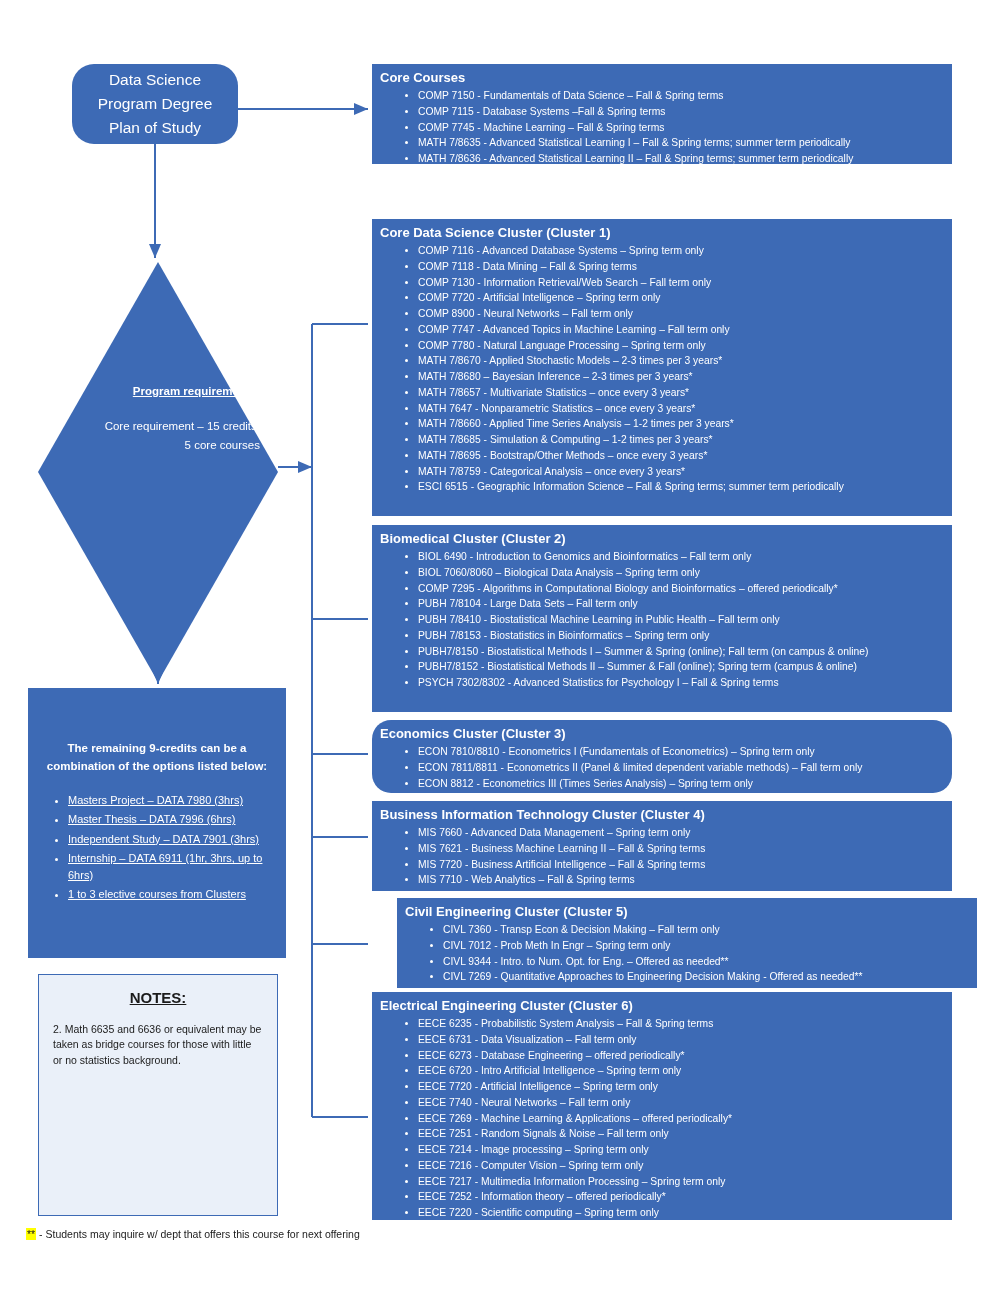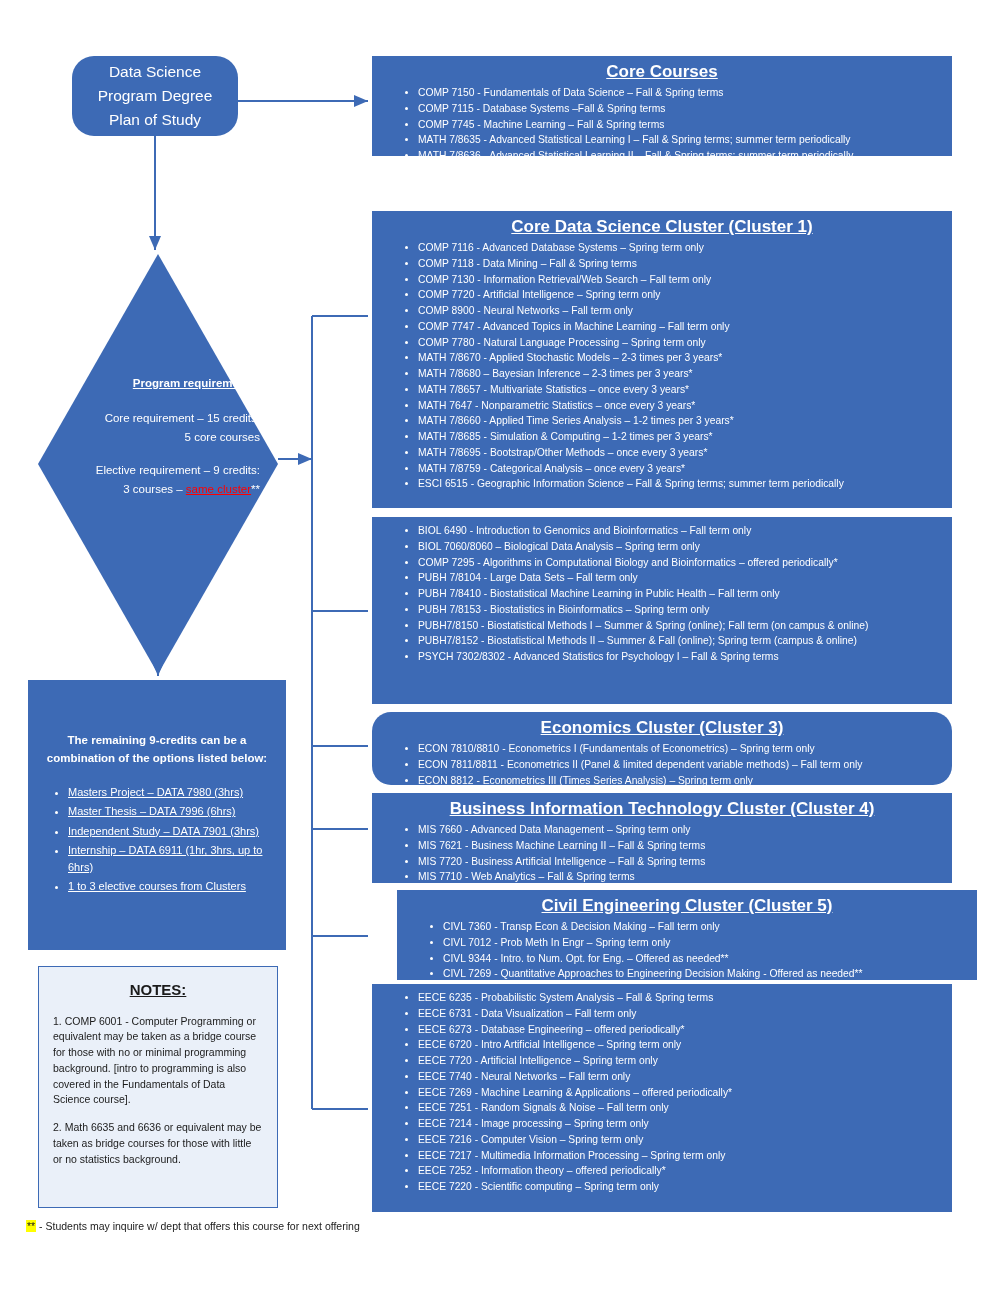--- a/index.html
+++ b/index.html
@@ -10,21 +10,21 @@
   body {
     width: 1000px;
     height: 1294px;
     position: relative;
     font-family: "Liberation Sans", sans-serif;
     color: #000;
     overflow: hidden;
   }
   .canvas {
     position: absolute;
-    left: 0; top: 4px;
+    left: 0; top: 12px;
     width: 1000px;
     height: 1022px;
   }
   svg.connectors {
     position: absolute;
     left: 0; top: 0;
     width: 1000px;
     height: 1294px;
     pointer-events: none;
   }
@@ -122,24 +122,22 @@
   .notes-box p { margin: 0 0 12px 0; }
   
   .course-box {
     position: absolute;
     background: #3d6ab5;
     color: #ffffff;
     box-sizing: border-box;
     padding: 6px 8px 8px 8px;
   }
   .course-box .cb-title {
-    text-align: center;
     font-weight: bold;
-    text-decoration: underline;
-    font-size: 17px;
+    font-size: 13px;
     margin-bottom: 3px;
   }
   .course-box ul {
     margin: 0;
     padding-left: 38px;
   }
   .course-box li {
     font-size: 10.3px;
     line-height: 1.53;
   }
@@ -195,41 +193,36 @@
   </div>
 
   <div class="diamond-wrap">
     <div class="diamond-shape"></div>
     <div class="diamond-text">
       <span class="hdr">Program requirements:</span>
       <span class="blk">
         <span>Core requirement – 15 credits:</span><br>
         <span>5 core courses</span>
       </span>
-      <span class="blk">
-        <span>Elective requirement – 9 credits:</span><br>
-        <span>3 courses – </span><span class="red-under">same cluster</span><span>**</span>
-      </span>
     </div>
   </div>
 
   <div class="remaining-box">
     <div class="rb-title">The remaining 9-credits can be a combination of the options listed below:</div>
     <ul>
       <li>Masters Project – DATA 7980 (3hrs)</li>
       <li>Master Thesis – DATA 7996 (6hrs)</li>
       <li>Independent Study – DATA 7901 (3hrs)</li>
       <li>Internship – DATA 6911 (1hr, 3hrs, up to 6hrs)</li>
       <li>1 to 3 elective courses from Clusters</li>
     </ul>
   </div>
 
   <div class="notes-box">
     <div class="nb-title">NOTES:</div>
-    <p>1. COMP 6001 - Computer Programming or equivalent may be taken as a bridge course for those with no or minimal programming background. [intro to programming is also covered in the Fundamentals of Data Science course].</p>
     <p>2. Math 6635 and 6636 or equivalent may be taken as bridge courses for those with little or no statistics background.</p>
   </div>
 
   <div class="course-box" style="left:372px; top:52px; width:580px; height:100px;">
     <div class="cb-title">Core Courses</div>
     <ul>
       <li>COMP 7150 - Fundamentals of Data Science – Fall &amp; Spring terms</li>
       <li>COMP 7115 - Database Systems –Fall &amp; Spring terms</li>
       <li>COMP 7745 - Machine Learning – Fall &amp; Spring terms</li>
       <li>MATH 7/8635 - Advanced Statistical Learning I  – Fall &amp; Spring terms; summer term periodically</li>
@@ -253,20 +246,21 @@
       <li>MATH 7647 - Nonparametric Statistics – once every 3  years*</li>
       <li>MATH 7/8660 - Applied Time Series Analysis – 1-2 times per 3 years*</li>
       <li>MATH 7/8685 - Simulation &amp; Computing – 1-2 times per 3 years*</li>
       <li>MATH 7/8695 - Bootstrap/Other Methods – once every 3 years*</li>
       <li>MATH 7/8759 - Categorical Analysis – once every 3 years*</li>
       <li>ESCI 6515 - Geographic Information Science – Fall &amp; Spring terms; summer term periodically</li>
     </ul>
   </div>
 
   <div class="course-box" style="left:372px; top:513px; width:580px; height:187px;">
+    <div class="cb-title">Biomedical Cluster (Cluster 2)</div>
     <ul>
       <li>BIOL 6490 - Introduction to Genomics and Bioinformatics – Fall term only</li>
       <li>BIOL 7060/8060 – Biological Data Analysis – Spring term only</li>
       <li>COMP 7295 - Algorithms in Computational Biology and Bioinformatics – offered periodically*</li>
       <li>PUBH 7/8104 - Large Data Sets – Fall term only</li>
       <li>PUBH 7/8410 - Biostatistical Machine Learning in Public Health – Fall term only</li>
       <li>PUBH 7/8153 - Biostatistics in Bioinformatics – Spring term only</li>
       <li>PUBH7/8150 - Biostatistical Methods I – Summer &amp; Spring (online); Fall term (on campus &amp; online)</li>
       <li>PUBH7/8152 - Biostatistical Methods II  – Summer &amp; Fall (online); Spring term (campus &amp; online)</li>
       <li>PSYCH 7302/8302 - Advanced Statistics for Psychology I – Fall &amp; Spring terms</li>
@@ -296,20 +290,21 @@
     <div class="cb-title">Civil Engineering Cluster (Cluster 5)</div>
     <ul>
       <li>CIVL 7360 - Transp Econ &amp; Decision Making – Fall term only</li>
       <li>CIVL 7012 - Prob Meth In Engr – Spring term only</li>
       <li>CIVL 9344 - Intro. to Num. Opt. for Eng. – Offered as needed**</li>
       <li>CIVL 7269 - Quantitative Approaches to Engineering Decision Making  - Offered as needed**</li>
     </ul>
   </div>
 
   <div class="course-box" style="left:372px; top:980px; width:580px; height:228px;">
+    <div class="cb-title">Electrical Engineering Cluster (Cluster 6)</div>
     <ul>
       <li>EECE 6235 - Probabilistic System Analysis – Fall &amp; Spring terms</li>
       <li>EECE 6731 - Data Visualization – Fall term only</li>
       <li>EECE 6273 - Database Engineering – offered periodically*</li>
       <li>EECE 6720 - Intro Artificial Intelligence – Spring term only</li>
       <li>EECE 7720 - Artificial Intelligence – Spring term only</li>
       <li>EECE 7740 - Neural Networks – Fall term only</li>
       <li>EECE 7269 - Machine Learning &amp; Applications – offered periodically*</li>
       <li>EECE 7251 - Random Signals &amp; Noise – Fall term only</li>
       <li>EECE 7214 - Image processing – Spring term only</li>

